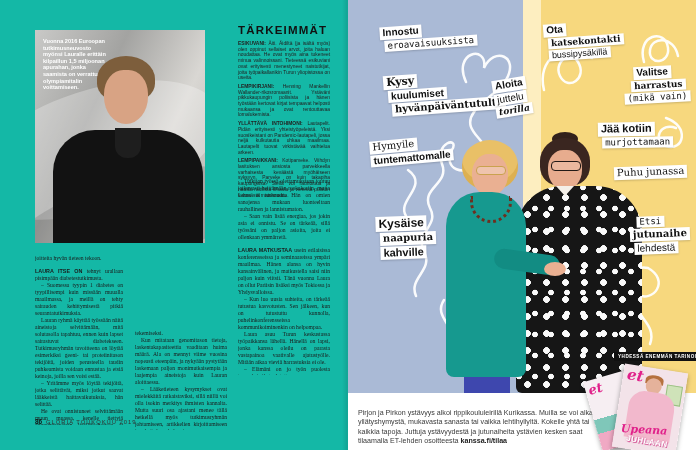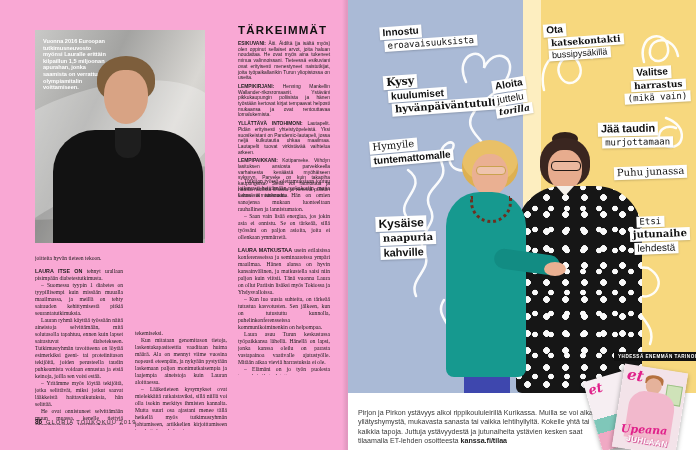--- a/index.html
+++ b/index.html
@@ -1,16 +1,16 @@
 <!DOCTYPE html>
 <html><head>
 <meta charset="utf-8">
 <style>
   html,body{margin:0;padding:0;background:#e8e8e8;}
-  .spread{position:relative;width:696px;height:450px;background:#f9a8d4;overflow:hidden;
+  .spread{position:relative;width:696px;height:450px;background:#14b8a6;overflow:hidden;
           font-family:"Liberation Sans",sans-serif;color:#1a1a1a;}
   
   .photo{position:absolute;left:35px;top:30px;width:170px;height:213px;overflow:hidden;
          background:linear-gradient(115deg,#c9c9c7 0%,#a3a3a1 35%,#d9d7d3 68%,#b3b1ad 100%);}
   .swoosh{position:absolute;width:260px;height:120px;border-radius:50%;
           background:rgba(255,255,255,.28);transform:rotate(-18deg);}
   .swoosh.s1{left:-70px;top:60px;}
   .swoosh.s2{left:-40px;top:150px;height:90px;background:rgba(60,60,60,.18);}
   .person-hair{position:absolute;left:62px;top:26px;width:58px;height:46px;background:#7d5e3c;
                border-radius:52% 52% 42% 42%;}
@@ -234,21 +234,21 @@
       <span class="slip f-sans b s10">Aloita</span>
       <span class="slip f-sans s10">juttelu</span>
       <span class="slip f-serif i b s9">torilla</span>
     </div>
     <div class="tip" style="left:276px;top:66px;transform:rotate(-3deg);">
       <span class="slip f-sans b s10 off10">Valitse</span>
       <span class="slip f-serif b s9 off7">harrastus</span>
       <span class="slip f-mono s9">(mikä vain)</span>
     </div>
     <div class="tip" style="left:250px;top:122px;transform:rotate(-1deg);">
-      <span class="slip f-sans b s11">Jää taudin</span>
+      <span class="slip f-sans b s11">Jää kotiin</span>
       <span class="slip f-mono s9 off4">murjottamaan</span>
     </div>
     <div class="tip" style="left:266px;top:166px;transform:rotate(-2deg);">
       <span class="slip f-serif s10">Puhu junassa</span>
     </div>
     <div class="tip" style="left:282px;top:216px;transform:rotate(-2deg);">
       <span class="slip f-mono s9 off7">Etsi</span>
       <span class="slip f-serif b s10">jutunaihe</span>
       <span class="slip f-sans s10 off4">lehdestä</span>
     </div>

